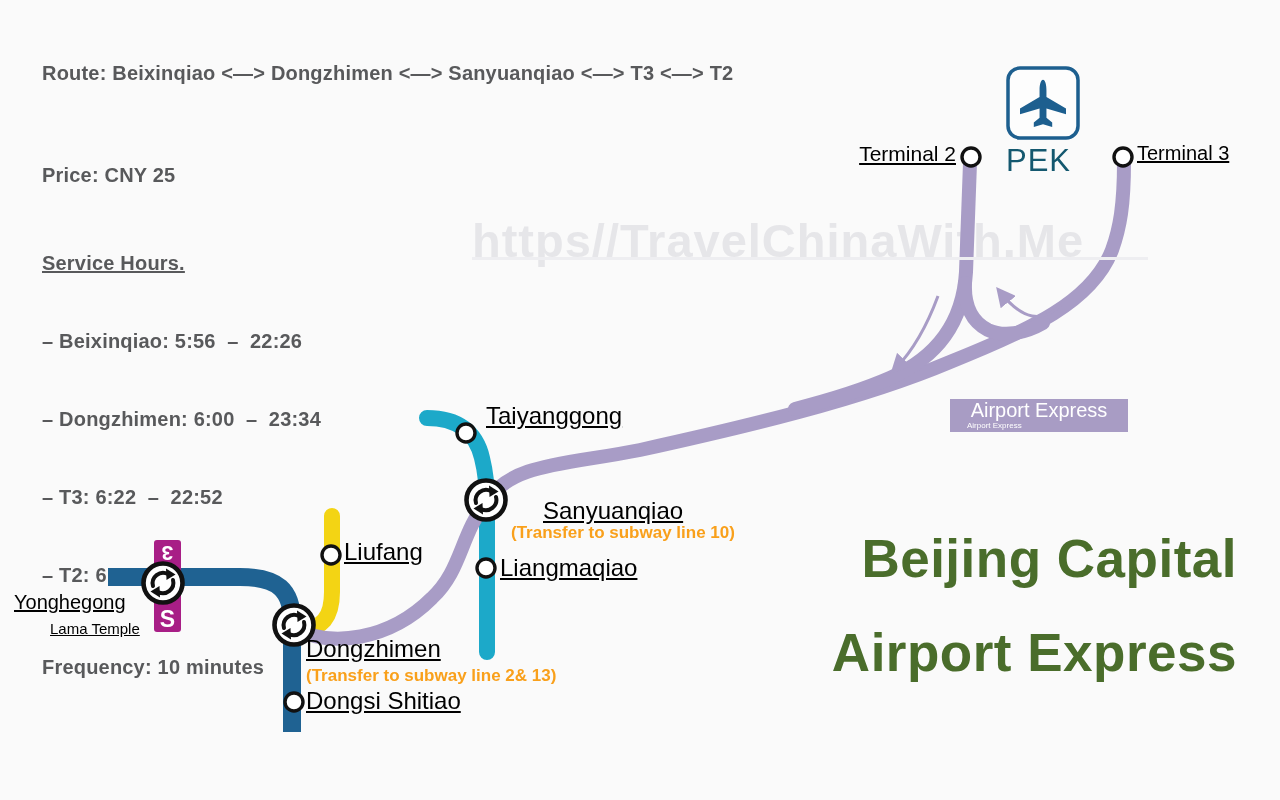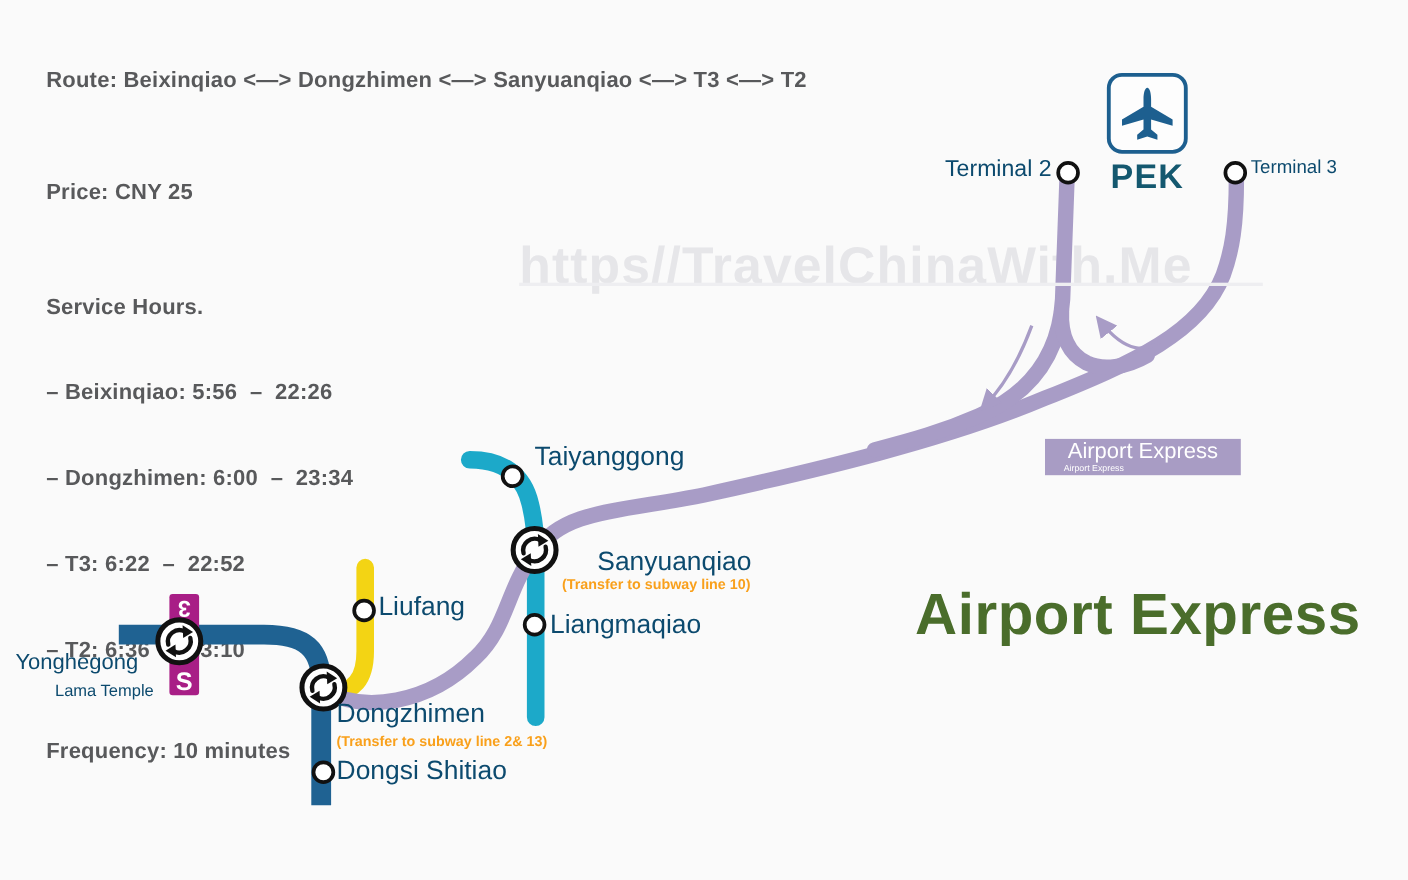--- a/index.html
+++ b/index.html
@@ -9,50 +9,50 @@
     font-family:"Liberation Sans", sans-serif;
   }
   .abs{position:absolute;}
   
   #info{
     left:42px;top:8px;width:760px;
     color:#58595b;font-size:20px;font-weight:700;line-height:26px;
     white-space:pre-wrap;letter-spacing:0.2px;
   }
   #info .price{margin-top:24px;}
-  #info .sh-title{margin-top:26px;}
+  #info .sh-title{margin-top:10px;text-decoration:underline;}
   #info .freq{margin-top:14px;}
   
   #watermark{
     left:472px;top:213px;width:690px;
     color:#e6e6e9;font-size:47px;font-weight:700;letter-spacing:1px;
     z-index:1;white-space:nowrap;
   }
   #wm-underline{
     left:472px;top:257px;width:676px;height:3px;background:#eeeef1;z-index:3;
   }
   #map-svg{left:0;top:0;z-index:2;}
   
-  .lbl{position:absolute;color:#0c4a6e;font-size:24px;z-index:4;white-space:nowrap;}
-  .note{position:absolute;color:#f9a01b;font-size:13px;font-weight:700;z-index:4;white-space:nowrap;}
+  .lbl{position:absolute;color:#000000;font-size:24px;z-index:4;white-space:nowrap;text-decoration:underline;}
+  .note{position:absolute;color:#f9a01b;font-size:17px;font-weight:700;z-index:4;white-space:nowrap;}
   #lbl-taiyanggong{left:486px;top:402px;}
   #lbl-sanyuanqiao{left:511px;top:497px;margin-left:32px;}
   #note-sanyuanqiao{left:511px;top:523px;}
   #lbl-liangmaqiao{left:500px;top:554px;}
   #lbl-liufang{left:344px;top:538px;text-align:center;}
   #lbl-dongzhimen{left:306px;top:635px;}
   #note-dongzhimen{left:306px;top:666px;}
   #lbl-dongsishitiao{left:306px;top:687px;}
   #lbl-yonghegong{left:14px;top:591px;font-size:20px;}
   #lbl-lamatemple{left:50px;top:620px;font-size:15px;}
   #lbl-terminal2{left:830px;top:142px;width:126px;text-align:right;font-size:21px;}
-  #lbl-terminal3{left:1137px;top:142px;font-size:17px;}
+  #lbl-terminal3{left:1137px;top:142px;font-size:20px;}
   #lbl-pek{
-    left:1006px;top:143px;width:74px;text-align:center;
-    color:#14586f;font-size:31px;font-weight:700;letter-spacing:1px;z-index:4;
+    left:1006px;top:143px;width:74px;text-align:left;
+    color:#14586f;font-size:31px;font-weight:400;letter-spacing:1px;z-index:4;
   }
   
   #express-tag{
     left:950px;top:399px;width:178px;height:33px;background:#a89cc4;z-index:4;
     color:#ffffff;text-align:center;
   }
   #express-tag .main{display:block;font-size:20px;line-height:21px;padding-top:1px;}
   #express-tag .sub{display:block;font-size:8px;line-height:9px;text-align:left;padding-left:17px;}
   
   #title{
@@ -155,14 +155,15 @@
 <div class="lbl" id="lbl-terminal2">Terminal 2</div>
 <div class="lbl" id="lbl-terminal3">Terminal 3</div>
 <div class="abs" id="lbl-pek">PEK</div>
 
 <div class="abs" id="express-tag">
   <span class="main">Airport Express</span>
   <span class="sub">Airport Express</span>
 </div>
 
 <div class="abs" id="title">
+  <div>Beijing Capital</div>
   <div>Airport Express</div>
 </div>
 
 </body></html>

